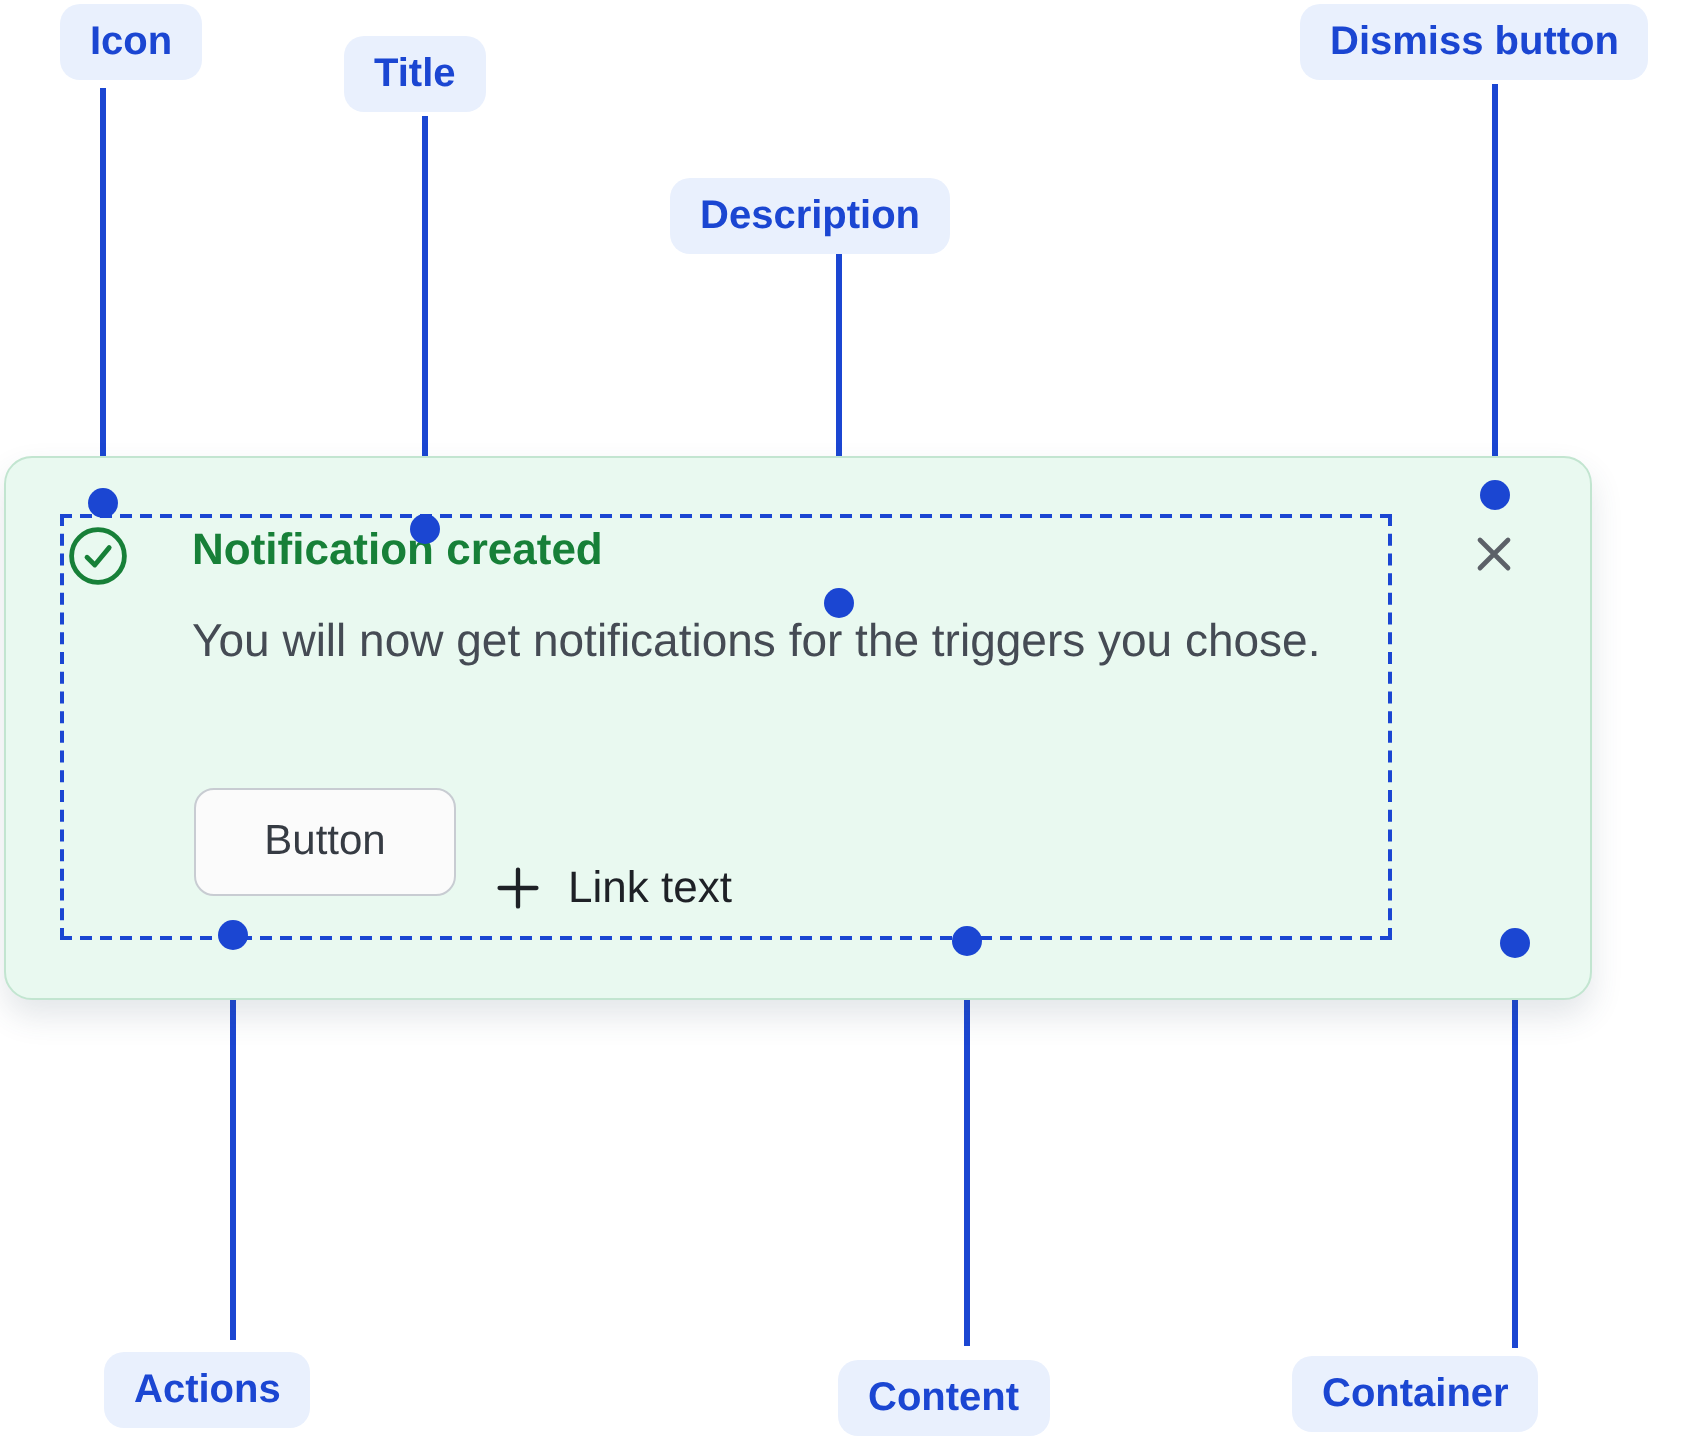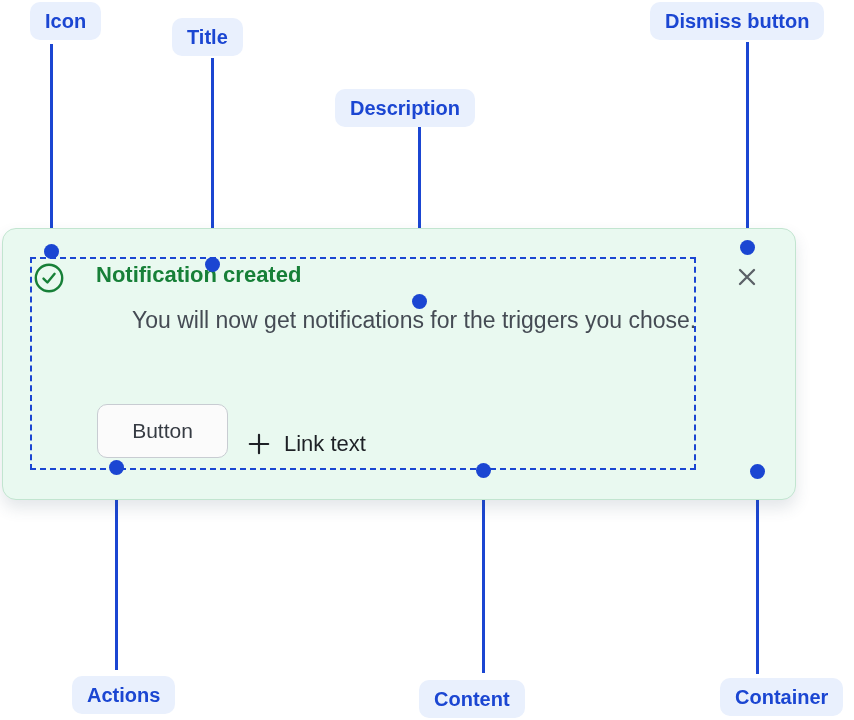--- a/index.html
+++ b/index.html
@@ -76,25 +76,24 @@
     white-space: nowrap;
   }
   .flag-desc {
     position: absolute;
     left: 96px; top: 301px;
     width: 610px;
     font-size: 23px;
     line-height: 39px;
     color: #454B54;
     z-index: 3;
-    margin-left: 36px;
   }
   .flag-button {
     position: absolute;
-    left: 97px; top: 404px;
+    left: 97px; top: 394px;
     width: 131px; height: 54px;
     background: #FBFBFB;
     border: 1px solid #C8CCD2;
     border-radius: 10px;
     box-sizing: border-box;
     font-family: "Liberation Sans", sans-serif;
     font-size: 21px;
     color: #363B43;
     display: flex;
     align-items: center;
@@ -182,17 +181,17 @@
   <div class="callout-dot" style="left:412px; top:294px;"></div>
   <div class="callout-dot" style="left:740px; top:240px;"></div>
   <div class="callout-dot" style="left:109px; top:460px;"></div>
   <div class="callout-dot" style="left:476px; top:463px;"></div>
   <div class="callout-dot" style="left:750px; top:464px;"></div>
 
   <div class="pill" style="left:14px; top:2px;margin-left:16px;">Icon</div>
   <div class="pill" style="left:172px; top:18px;">Title</div>
   <div class="pill" style="left:335px; top:57px;margin-top:32px;">Description</div>
   <div class="pill" style="left:650px; top:2px;">Dismiss button</div>
-  <div class="pill" style="left:72px; top:676px;">Actions</div>
+  <div class="pill" style="left:52px; top:676px;">Actions</div>
   <div class="pill" style="left:419px; top:680px;">Content</div>
-  <div class="pill" style="left:720px; top:678px;">Container</div>
+  <div class="pill" style="left:646px; top:678px;">Container</div>
 
 </div>
 
 </body></html>

